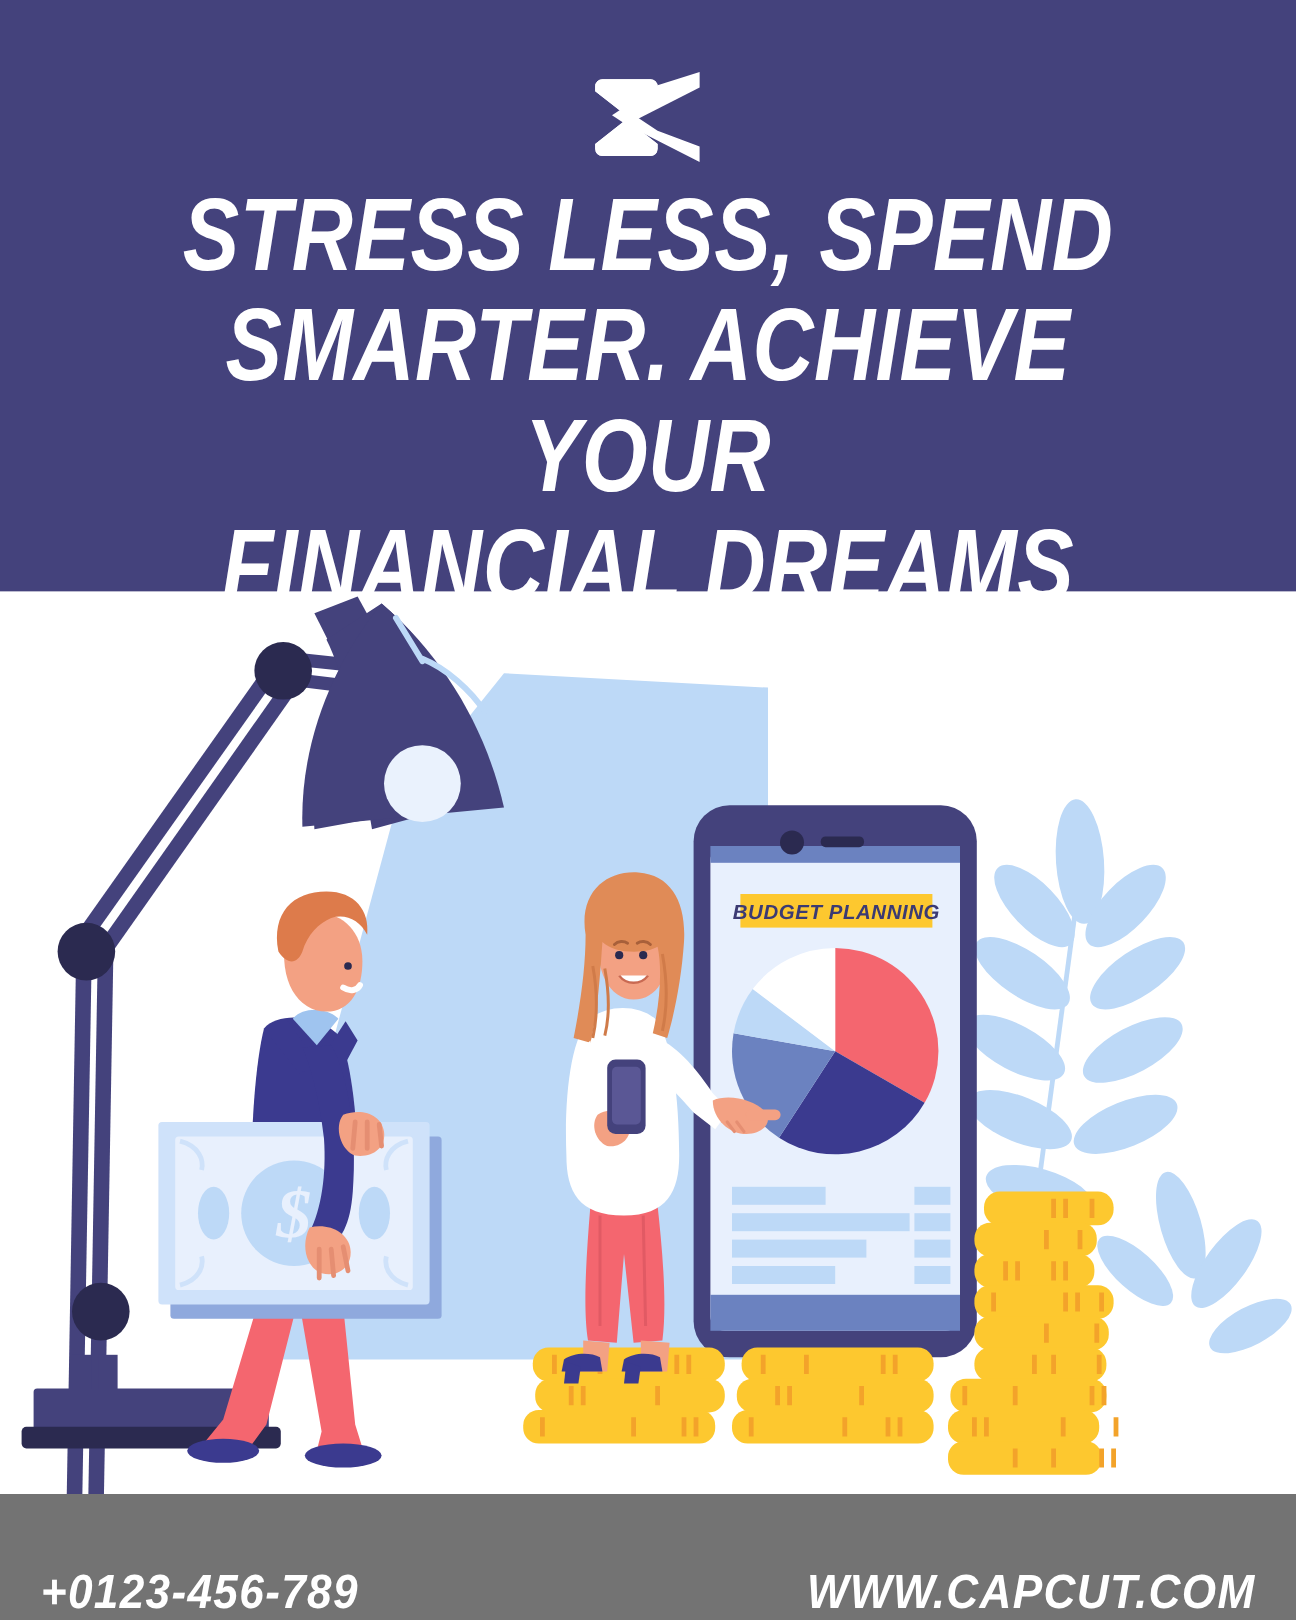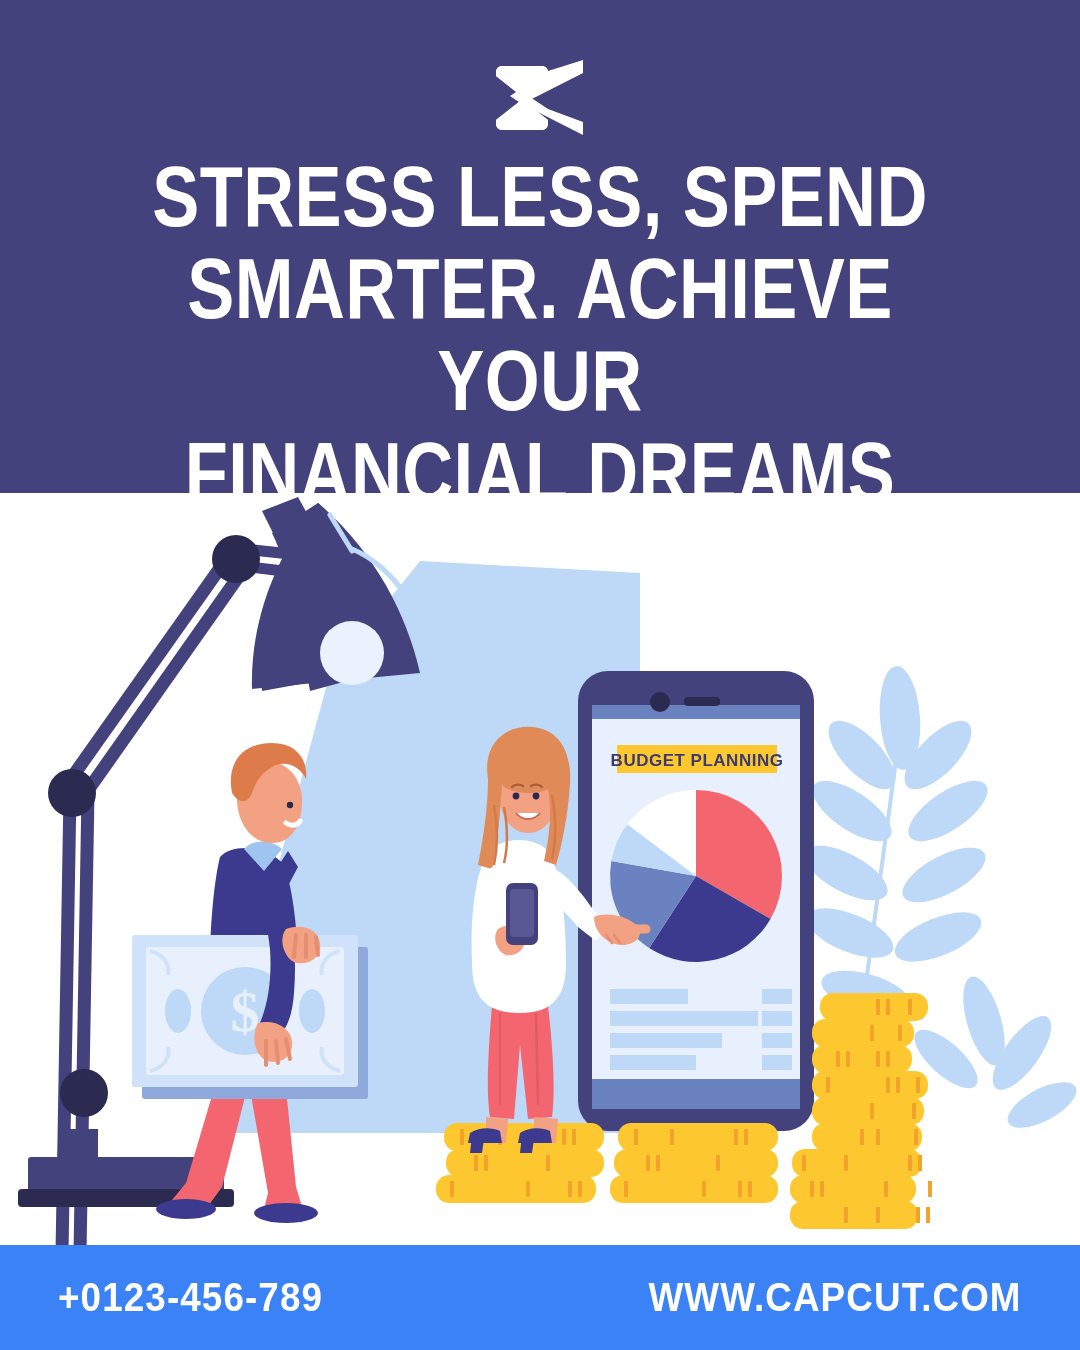--- a/index.html
+++ b/index.html
@@ -2,21 +2,21 @@
 <html><head>
 <meta charset="utf-8">
 <style>
   html,body{margin:0;padding:0;background:#fff;}
   body{
     width:1080px;height:1350px;overflow:hidden;
     font-family:"Liberation Sans", sans-serif;
     background:#ffffff;
     position:relative;
   }
-  .poster{position:absolute;inset:0;width:1080px;height:1350px;background:#ffffff;overflow:hidden;}
+  .poster{position:absolute;inset:0;width:1080px;height:1350px;background:#ffffff;overflow:hidden;font-style:italic;}
 
   
   .header{
     position:absolute;left:0;top:0;width:1080px;height:493px;
     background:#44427c;
     display:flex;flex-direction:column;align-items:center;
   }
   .logo-wrap{margin-top:60px;width:120px;height:76px;display:block;}
   .headline{
     margin:14px 0 0 0;
@@ -37,23 +37,23 @@
   
   .stage{
     position:absolute;left:0;top:493px;width:1080px;height:752px;
     background:#ffffff;overflow:hidden;
   }
   .stage svg{display:block;width:1080px;height:752px;}
 
   
   .footer{
     position:absolute;left:0;top:1245px;width:1080px;height:105px;
-    background:#3b82f6;
-    display:flex;align-items:center;justify-content:space-between;
-    padding:0 58px;box-sizing:border-box;
+    background:#737373;
+    display:flex;align-items:flex-end;justify-content:space-between;
+    padding:0 34px;box-sizing:border-box;
   }
   .footer span{
     color:#ffffff;font-weight:bold;font-size:40px;
     font-family:"Liberation Sans", sans-serif;
     letter-spacing:1.2px;
     transform:scaleX(0.92);transform-origin:left center;
   }
   .footer .site{transform-origin:right center;}
 </style>
 </head>

